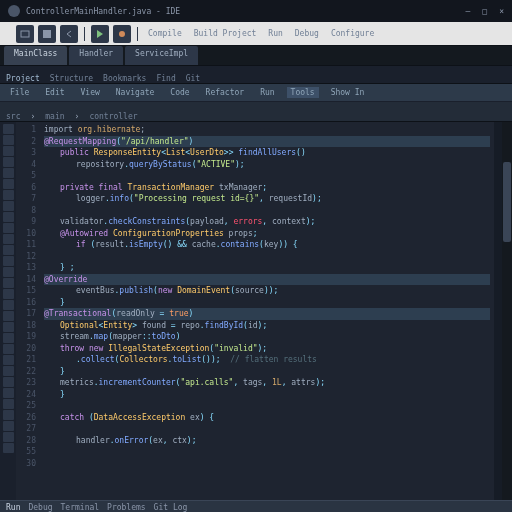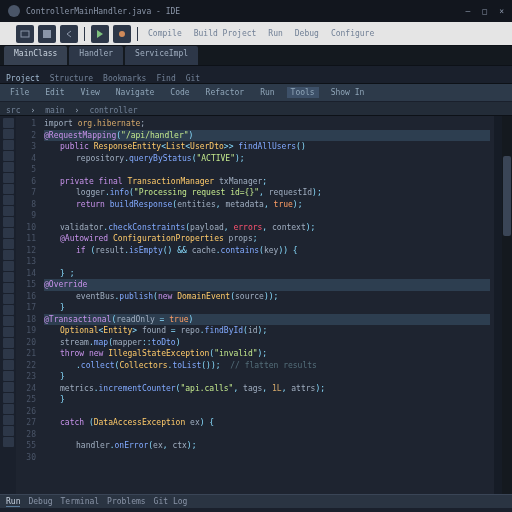--- a/index.html
+++ b/index.html
@@ -110,21 +110,21 @@
   <span class="find-item">Edit</span>
   <span class="find-item">View</span>
   <span class="find-item">Navigate</span>
   <span class="find-item">Code</span>
   <span class="find-item">Refactor</span>
   <span class="find-item">Run</span>
   <span class="find-item active">Tools</span>
   <span class="find-item">Show In</span>
 </div>
 
-<div class="subbar" style="height:14px;background:#232c38">
+<div class="subbar" style="height:20px;background:#232c38">
   <span class="sub-item">src</span>
   <span>›</span>
   <span class="sub-item">main</span>
   <span>›</span>
   <span class="sub-item">controller</span>
 </div>
 
 <div class="content">
   <div class="gutter" id="gutter">
       <div class="gline"></div>
@@ -191,21 +191,20 @@
       <div>30</div>
     </div>
   <div class="editor" id="editor">
       <div class="line "><span class="id">import</span><span class=""> </span><span class="nm">org.hibernate</span><span class="">;</span></div>
       <div class="line hl"><span class="kw">@RequestMapping</span><span class="op">(</span><span class="str">"/api/handler"</span><span class="op">)</span></div>
       <div class="line i1"><span class="kw">public</span><span class=""> </span><span class="ty">ResponseEntity</span><span class="op">&lt;</span><span class="ty">List</span><span class="op">&lt;</span><span class="ty">UserDto</span><span class="op">&gt;&gt; </span><span class="fn">findAllUsers</span><span class="op">()</span></div>
       <div class="line i2"><span class="id">repository</span><span class="op">.</span><span class="fn">queryByStatus</span><span class="op">(</span><span class="str">"ACTIVE"</span><span class="op">);</span></div>
       <div class="line "><span class=""></span></div>
       <div class="line i1"><span class="kw">private</span><span class=""> </span><span class="kw">final</span><span class=""> </span><span class="ty">TransactionManager</span><span class=""> </span><span class="id">txManager</span><span class="op">;</span></div>
       <div class="line i2"><span class="id">logger</span><span class="op">.</span><span class="fn">info</span><span class="op">(</span><span class="str">"Processing request id={}"</span><span class="op">, </span><span class="id">requestId</span><span class="op">);</span></div>
-      <div class="line i2"><span class="kw">return</span><span class=""> </span><span class="fn">buildResponse</span><span class="op">(</span><span class="id">entities</span><span class="op">,</span><span class=""> </span><span class="id">metadata</span><span class="op">,</span><span class=""> </span><span class="bool">true</span><span class="op">);</span></div>
       <div class="line "><span class=""></span></div>
       <div class="line i1"><span class="id">validator</span><span class="op">.</span><span class="fn">checkConstraints</span><span class="op">(</span><span class="id">payload</span><span class="op">,</span><span class=""> </span><span class="pr">errors</span><span class="op">,</span><span class=""> </span><span class="id">context</span><span class="op">);</span></div>
       <div class="line i1"><span class="kw">@Autowired</span><span class=""> </span><span class="ty">ConfigurationProperties</span><span class=""> </span><span class="id">props</span><span class="op">;</span></div>
       <div class="line i2"><span class="kw">if</span><span class="op"> (</span><span class="id">result</span><span class="op">.</span><span class="fn">isEmpty</span><span class="op">() &amp;&amp; </span><span class="id">cache</span><span class="op">.</span><span class="fn">contains</span><span class="op">(</span><span class="id">key</span><span class="op">)) {</span></div>
       <div class="line "><span class=""></span></div>
       <div class="line i1"><span class="op">}</span><span class=""> </span><span class="op">;</span></div>
       <div class="line hl"><span class="kw">@Override</span></div>
       <div class="line i2"><span class="id">eventBus</span><span class="op">.</span><span class="fn">publish</span><span class="op">(</span><span class="kw">new</span><span class=""> </span><span class="ty">DomainEvent</span><span class="op">(</span><span class="id">source</span><span class="op">));</span></div>
       <div class="line i1"><span class="op">}</span></div>
       <div class="line hl"><span class="kw">@Transactional</span><span class="op">(</span><span class="id">readOnly</span><span class="op"> = </span><span class="bool">true</span><span class="op">)</span></div>

